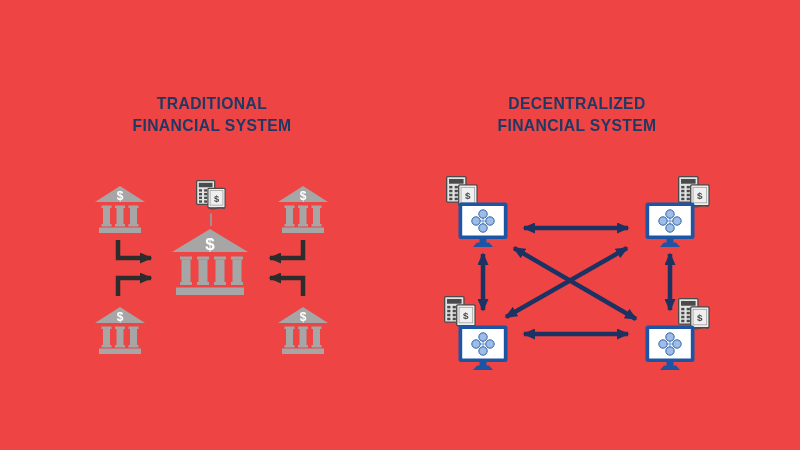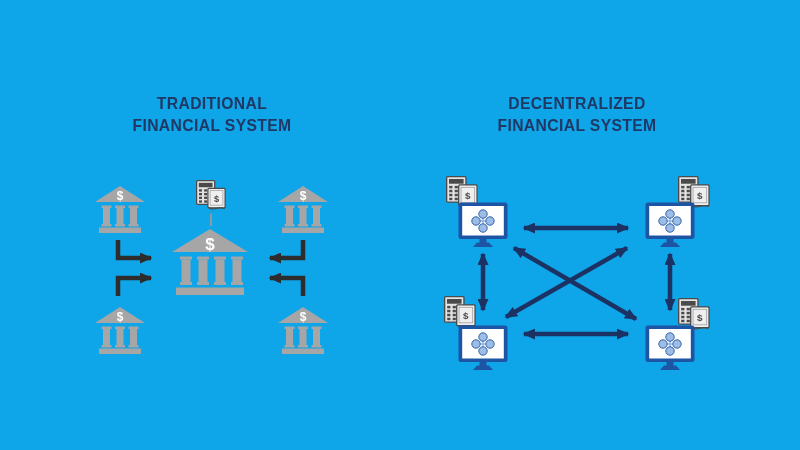--- a/index.html
+++ b/index.html
@@ -1,20 +1,20 @@
 <!DOCTYPE html>
 <html><head>
 <meta charset="utf-8">
 <style>
   html, body { margin: 0; padding: 0; background: #ffffff; }
   .canvas {
     position: relative;
     width: 800px;
     height: 450px;
-    background: #0ea5e9;
+    background: #ef4444;
     overflow: hidden;
     font-family: "Liberation Sans", sans-serif;
   }
   .panel-title {
     position: absolute;
     top: 92px;
     width: 350px;
     text-align: center;
     color: #1f3864;
     font-weight: 700;

